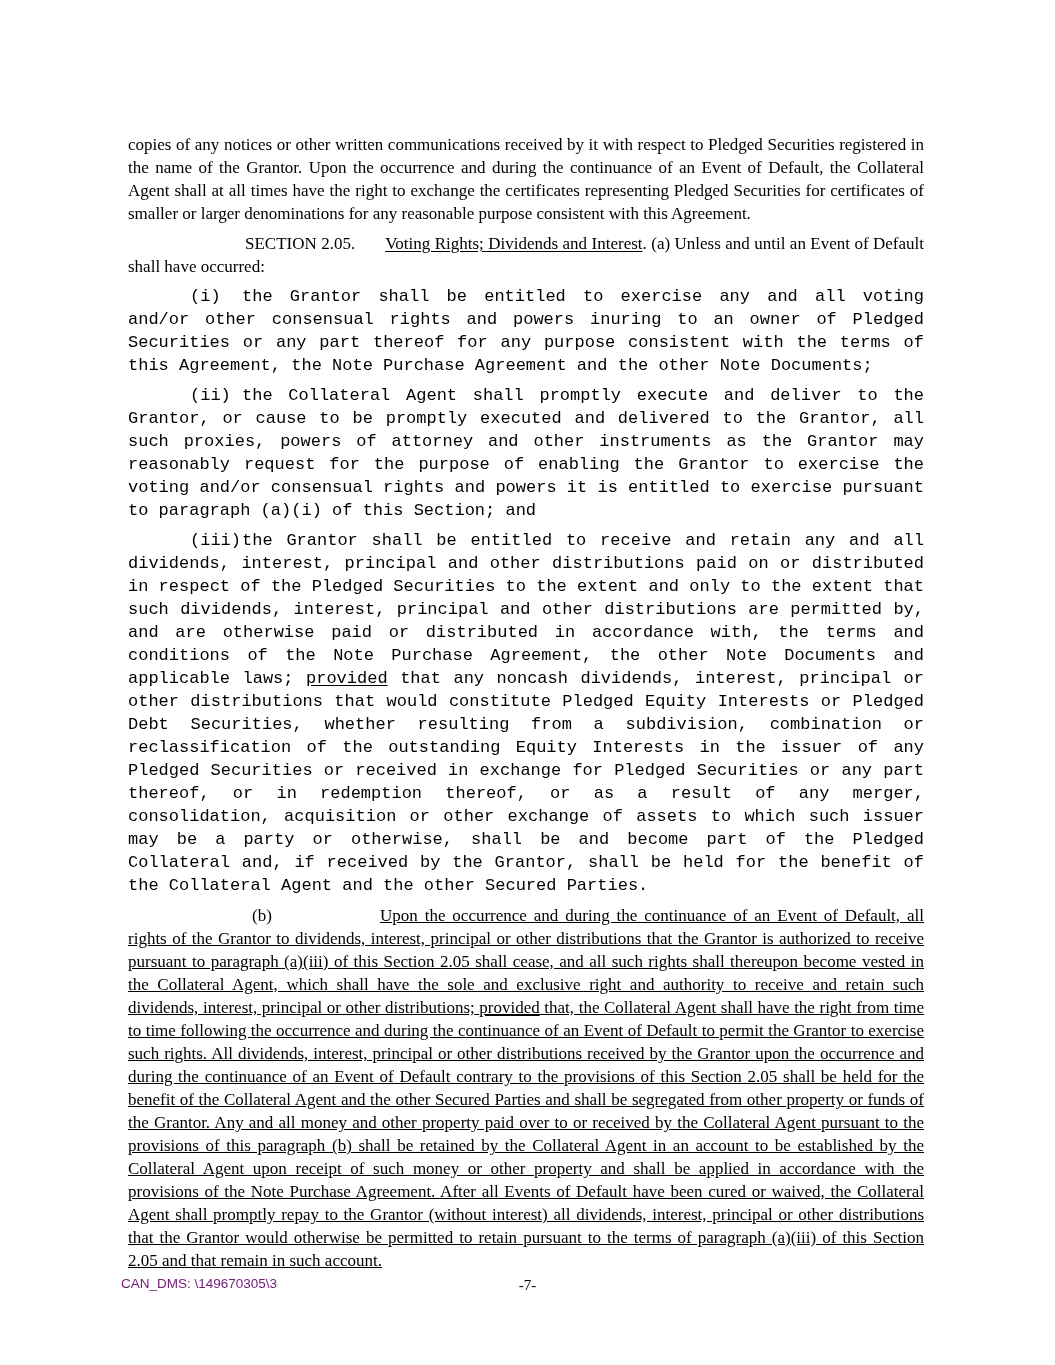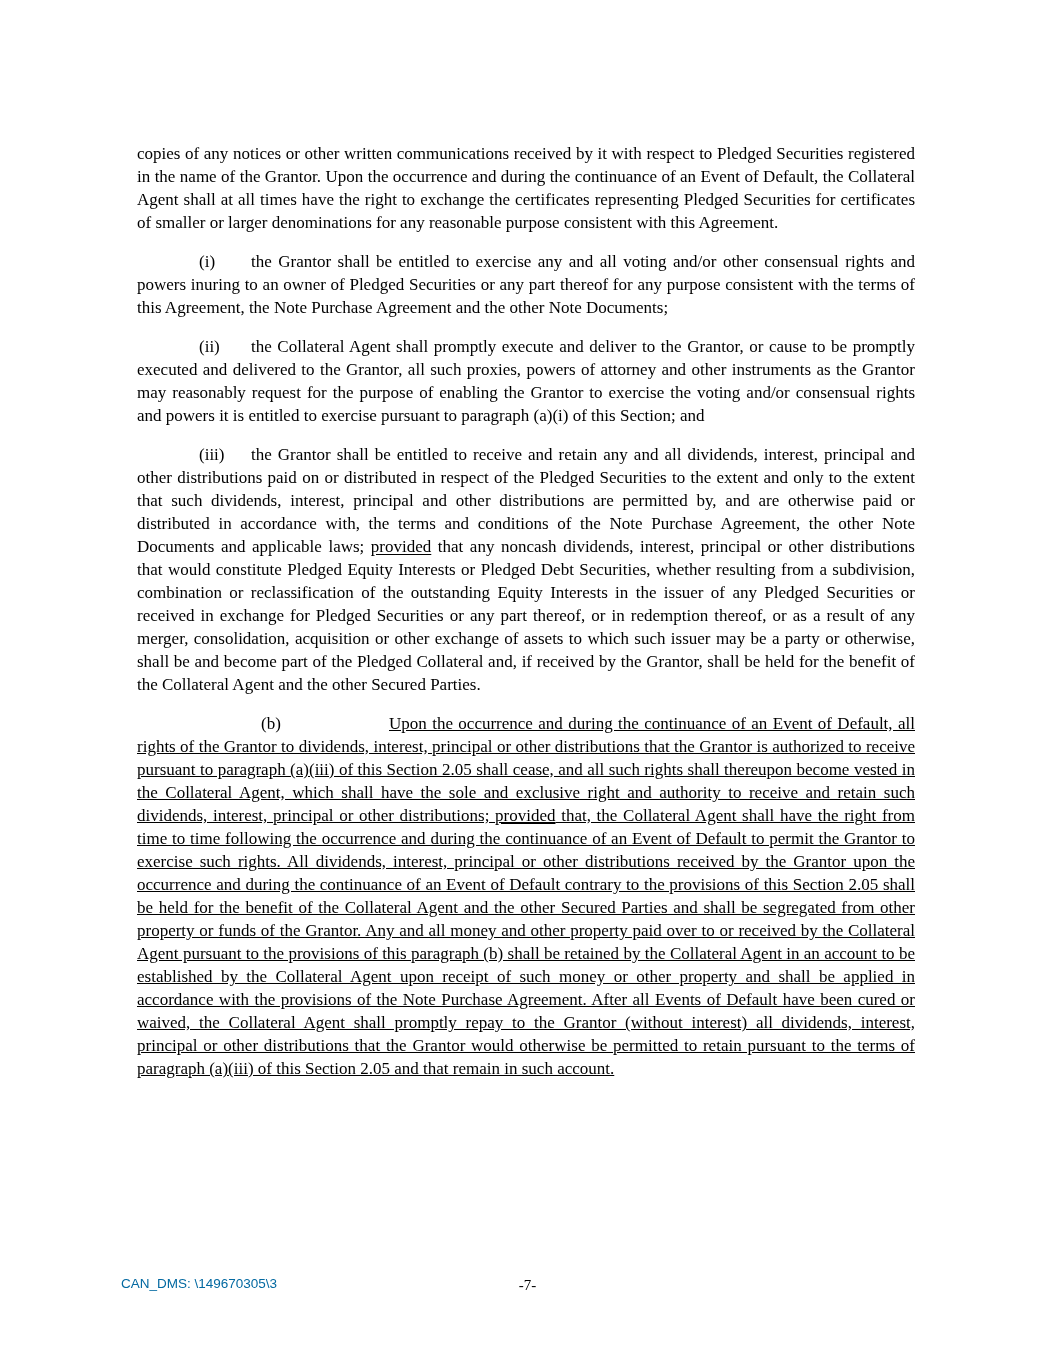--- a/index.html
+++ b/index.html
@@ -18,55 +18,56 @@
   .content {
     position: absolute;
     left: 121px;
     top: 126px;
     width: 810px;
     font-family: "Liberation Serif", serif;
     font-size: 17px;
     line-height: 23px;
     text-align: justify;
   }
-  .content p { margin: 16px; }
+  .content p { margin: 7px; }
   .sec-para   { margin-top: 18px; text-indent: 117px; }
   .tab        { display: inline-block; width: 30px; }
   .u          { text-decoration: underline; text-underline-offset: 2px; }
-  .item       { margin-top: 17px; margin-left: 62px; text-indent: 62px; }
+  .item       { margin-top: 17px; margin-left: 62px; text-indent: 62px; font-family: Liberation Mono, monospace; }
   .marker     { display: inline-block; width: 52px; text-indent: 0; }
   .para-b     { margin-top: 18px; text-indent: 124px; text-decoration: underline; }
   .marker-b   { display: inline-block; width: 128px; text-indent: 0; }
   .footer-left {
     position: absolute;
     left: 121px;
     top: 1276px;
     font-family: "Liberation Sans", sans-serif;
     font-size: 13.5px;
-    color: #0369a1;
+    color: #701a75;
   }
   .footer-center {
     position: absolute;
     left: 0;
     top: 1277px;
     width: 1055px;
     text-align: center;
     font-family: "Liberation Serif", serif;
     font-size: 15px;
     color: #000000;
   }
 </style>
 </head>
 <body>
 
 <div class="page">
   <div class="content">
 
     <p class="intro">copies of any notices or other written communications received by it with respect to Pledged Securities registered in the name of the Grantor.  Upon the occurrence and during the continuance of an Event of Default, the Collateral Agent shall at all times have the right to exchange the certificates representing Pledged Securities for certificates of smaller or larger denominations for any reasonable purpose consistent with this Agreement.</p>
 
+    <p class="sec-para"><span class="sec-label">SECTION 2.05.</span><span class="tab"></span><span class="u">Voting Rights; Dividends and Interest</span><span>.  (a) Unless and until an Event of Default shall have occurred:</span></p>
 
     <p class="item"><span class="marker">(i)</span><span>the Grantor shall be entitled to exercise any and all voting and/or other consensual rights and powers inuring to an owner of Pledged Securities or any part thereof for any purpose consistent with the terms of this Agreement, the Note Purchase Agreement and the other Note Documents;</span></p>
 
     <p class="item"><span class="marker">(ii)</span><span>the Collateral Agent shall promptly execute and deliver to the Grantor, or cause to be promptly executed and delivered to the Grantor, all such proxies, powers of attorney and other instruments as the Grantor may reasonably request for the purpose of enabling the Grantor to exercise the voting and/or consensual rights and powers it is entitled to exercise pursuant to paragraph (a)(i) of this Section; and</span></p>
 
     <p class="item"><span class="marker">(iii)</span><span>the Grantor shall be entitled to receive and retain any and all dividends, interest, principal and other distributions paid on or distributed in respect of the Pledged Securities to the extent and only to the extent that such dividends, interest, principal and other distributions are permitted by, and are otherwise paid or distributed in accordance with, the terms and conditions of the Note Purchase Agreement, the other Note Documents and applicable laws; </span><span class="u">provided</span><span> that any noncash dividends, interest, principal or other distributions that would constitute Pledged Equity Interests or Pledged Debt Securities, whether resulting from a subdivision, combination or reclassification of the outstanding Equity Interests in the issuer of any Pledged Securities or received in exchange for Pledged Securities or any part thereof, or in redemption thereof, or as a result of any merger, consolidation, acquisition or other exchange of assets to which such issuer may be a party or otherwise, shall be and become part of the Pledged Collateral and, if received by the Grantor, shall be held for the benefit of the Collateral Agent and the other Secured Parties.</span></p>
 
     <p class="para-b"><span class="marker-b">(b)</span><span>Upon the occurrence and during the continuance of an Event of Default, all rights of the Grantor to dividends, interest, principal or other distributions that the Grantor is authorized to receive pursuant to paragraph (a)(iii) of this Section 2.05 shall cease, and all such rights shall thereupon become vested in the Collateral Agent, which shall have the sole and exclusive right and authority to receive and retain such dividends, interest, principal or other distributions; </span><span class="u">provided</span><span> that, the Collateral Agent shall have the right from time to time following the occurrence and during the continuance of an Event of Default to permit the Grantor to exercise such rights.  All dividends, interest, principal or other distributions received by the Grantor upon the occurrence and during the continuance of an Event of Default contrary to the provisions of this Section 2.05 shall be held for the benefit of the Collateral Agent and the other Secured Parties and shall be segregated from other property or funds of the Grantor.  Any and all money and other property paid over to or received by the Collateral Agent pursuant to the provisions of this paragraph (b) shall be retained by the Collateral Agent in an account to be established by the Collateral Agent upon receipt of such money or other property and shall be applied in accordance with the provisions of the Note Purchase Agreement.  After all Events of Default have been cured or waived, the Collateral Agent shall promptly repay to the Grantor (without interest) all dividends, interest, principal or other distributions that the Grantor would otherwise be permitted to retain pursuant to the terms of paragraph (a)(iii) of this Section 2.05 and that remain in such account.</span></p>
 
   </div>

